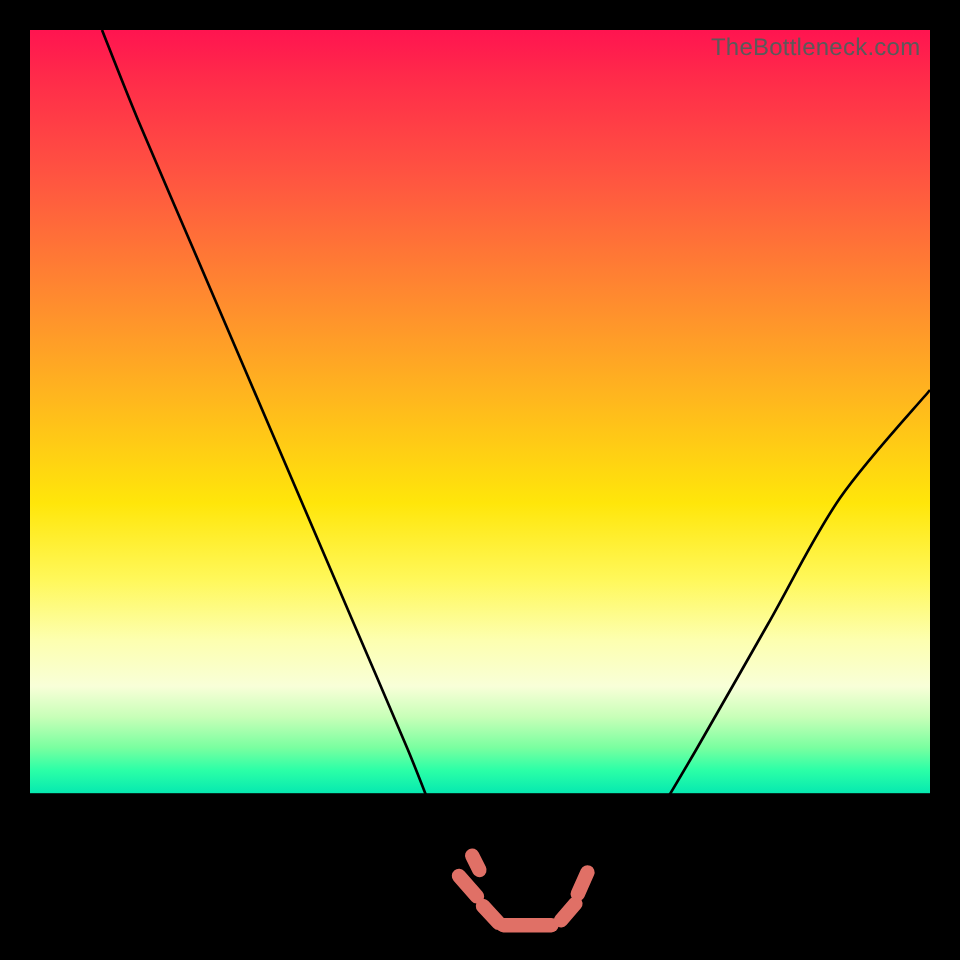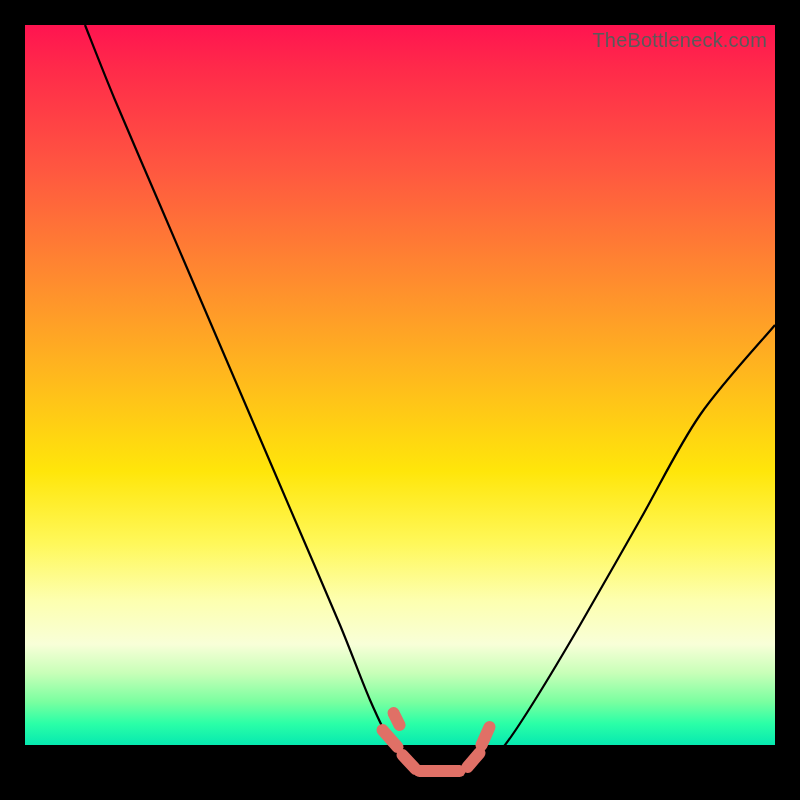--- a/index.html
+++ b/index.html
@@ -15,21 +15,21 @@
     position: relative;
     width: 800px;
     height: 800px;
     background: #000;
   }
   .plot-area {
     position: absolute;
     left: 25px;
     top: 25px;
     width: 750px;
-    height: 720px;
+    height: 636px;
     
     background: linear-gradient(
       to bottom,
       #ff1450 0%,
       #ff2a4a 6%,
       #ff5740 20%,
       #ff8a2f 35%,
       #ffb61e 48%,
       #ffe60a 62%,
       #fff85a 72%,

